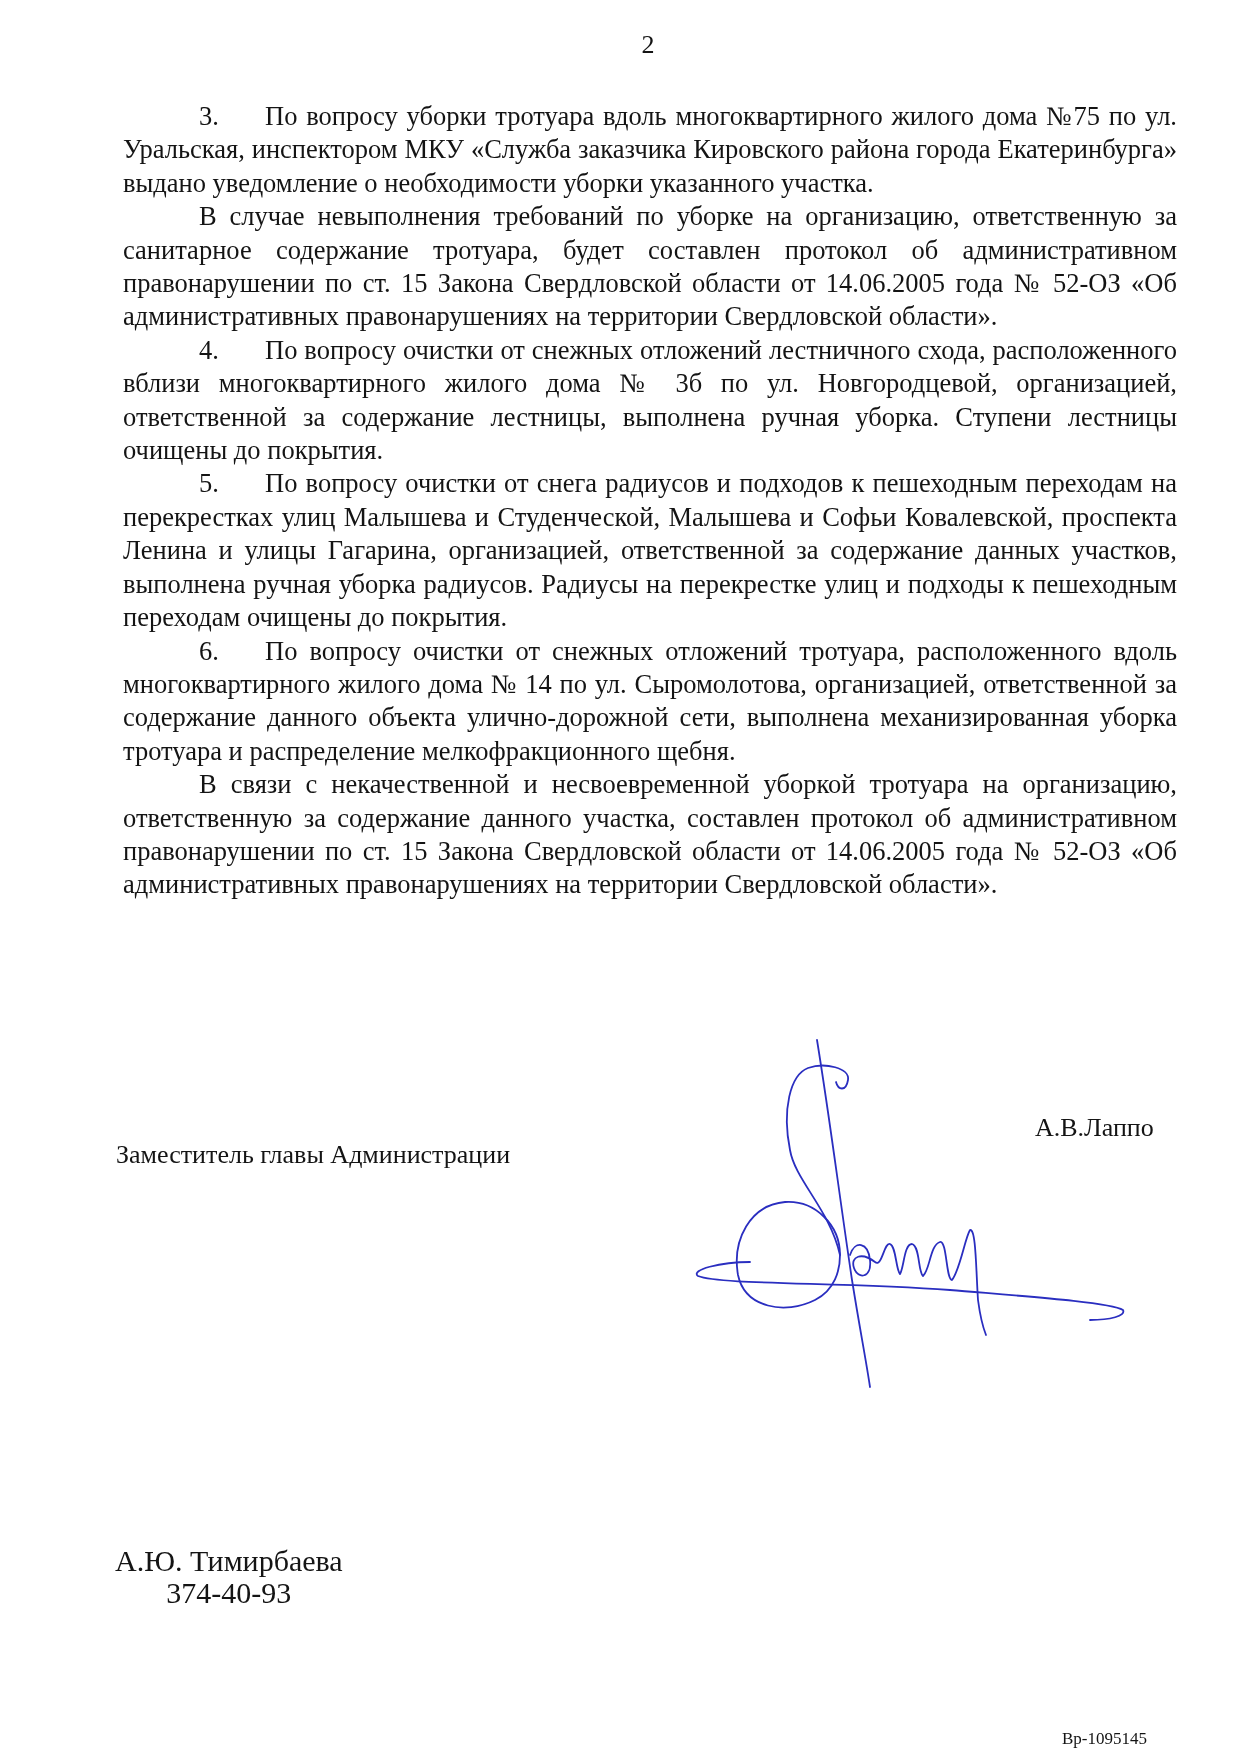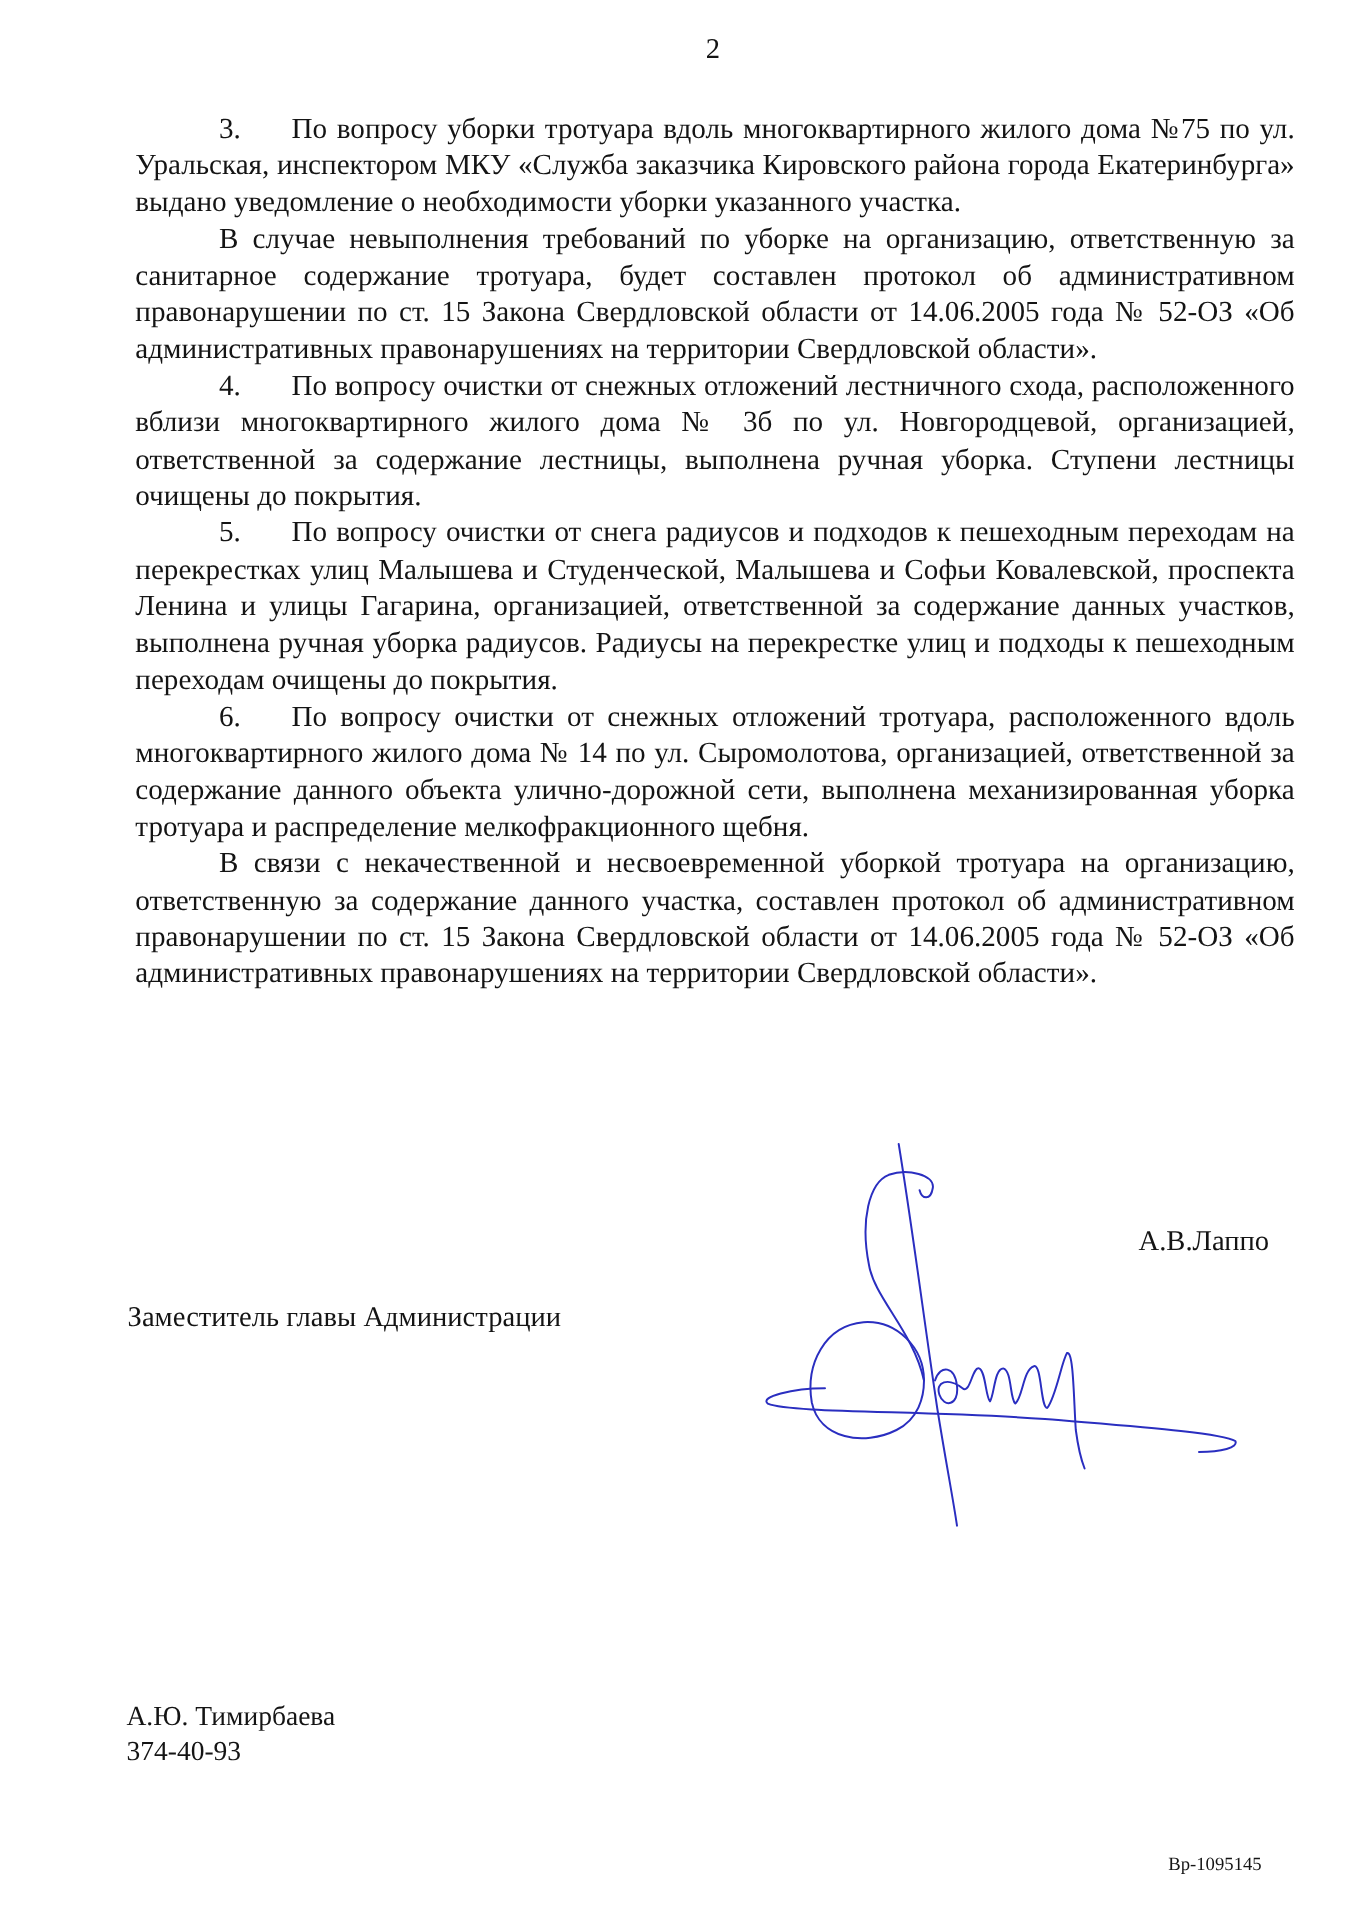--- a/index.html
+++ b/index.html
@@ -13,37 +13,37 @@
     text-align: center; font-size: 26px; line-height: 30px;
   }
   .body-text {
     position: absolute; left: 123px; top: 100px; width: 1054px;
     font-size: 26.5px; line-height: 33.4px;
   }
   .body-text p { margin: 0; text-align: justify; }
   .body-text p.indent { text-indent: 76px; }
   .body-text .num { display: inline-block; width: 66px; text-indent: 0; }
   .signer {
-    position: absolute; left: 116px; top: 1180px;
+    position: absolute; left: 116px; top: 1138px;
     font-size: 26px; line-height: 33px;
   }
   .signer div { white-space: nowrap; }
   .signer-name {
     position: absolute; left: 1035px; top: 1111px;
     font-size: 26px; line-height: 33px; white-space: nowrap;
   }
   .signature {
     position: absolute; left: 690px; top: 1030px; width: 460px; height: 380px;
   }
   .executor {
     position: absolute; left: 115px; top: 1545px;
-    font-size: 25px; line-height: 32px;
+    font-size: 30px; line-height: 32px; text-align: center;
   }
   .doc-code {
-    position: absolute; left: 1062px; top: 1684px;
+    position: absolute; left: 1062px; top: 1728px;
     font-size: 17px; line-height: 22px; white-space: nowrap;
   }
 </style>
 </head>
 <body>
 
 <div class="page-number">2</div>
 
 <div class="body-text">
   <p class="indent"><span class="num">3.</span><span>По вопросу уборки тротуара вдоль многоквартирного жилого дома №75 по ул. Уральская, инспектором МКУ «Служба заказчика Кировского района города Екатеринбурга» выдано уведомление о необходимости уборки указанного участка.</span></p>

